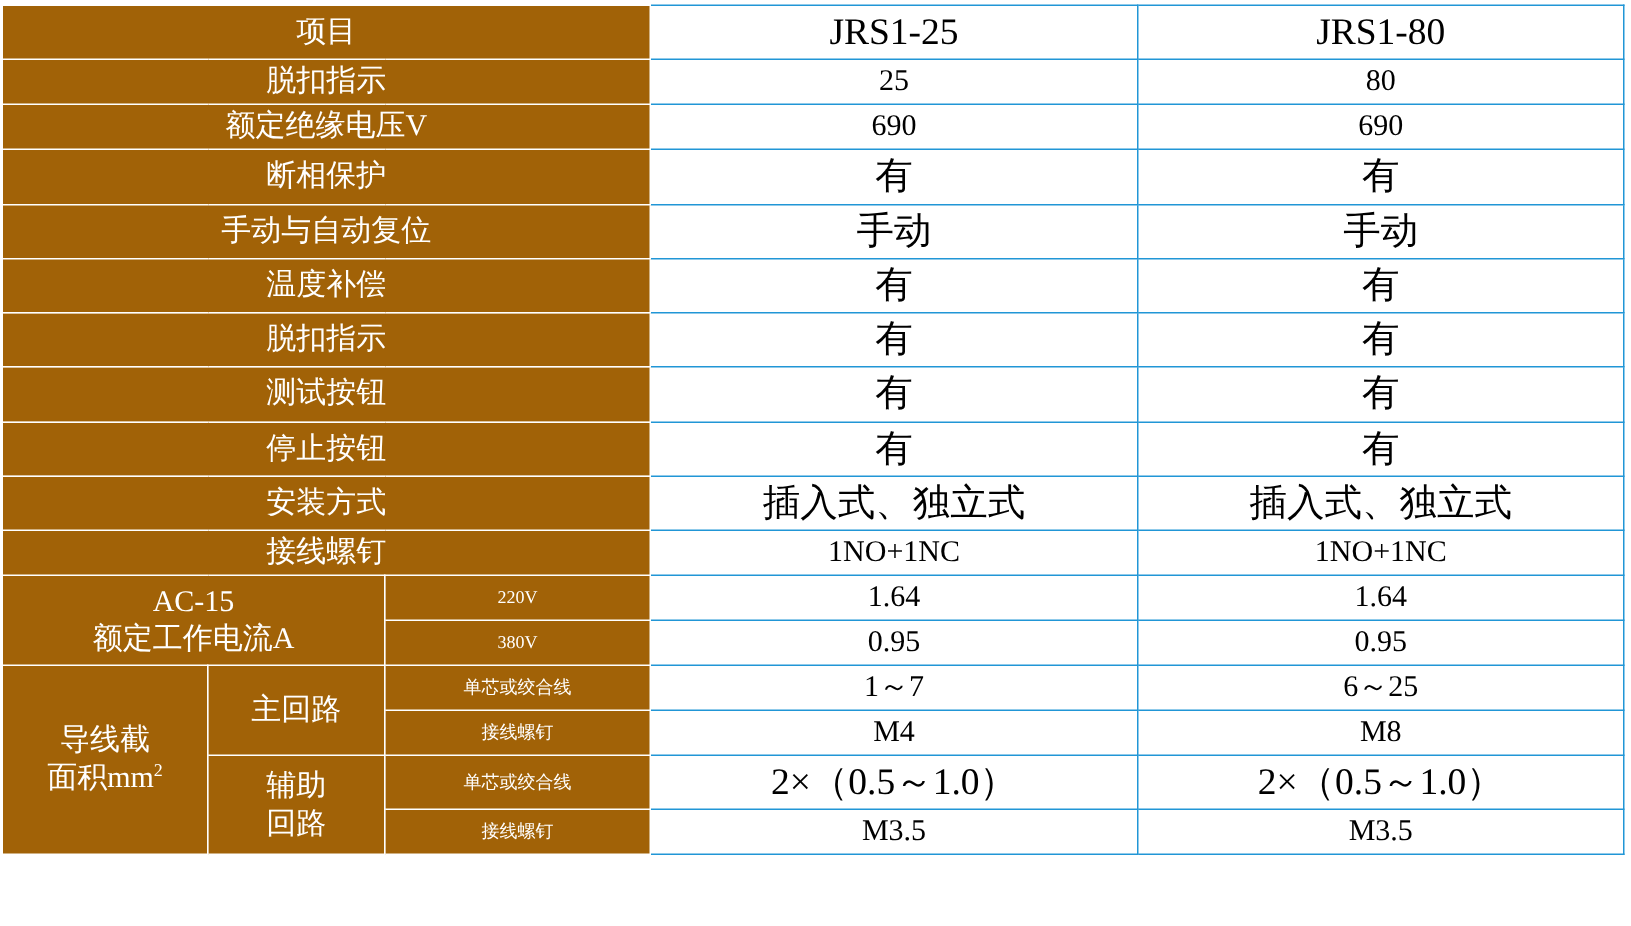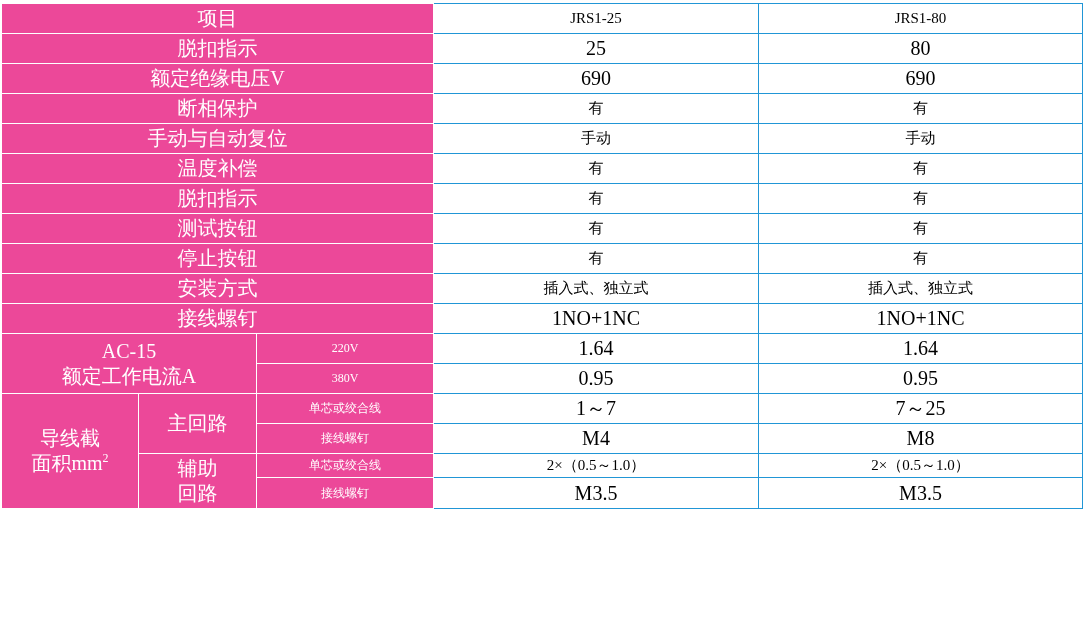--- a/index.html
+++ b/index.html
@@ -16,28 +16,28 @@
   .spec-table {
     border-collapse: collapse;
     width: 1081px;
     margin: 0 0 0 1px;
     table-layout: fixed;
   }
   .spec-table td {
     border: 1px solid #ffffff;
     text-align: center;
     vertical-align: middle;
-    font-size: 15px;
+    font-size: 25px;
     color: #000000;
     padding: 2px 4px;
     line-height: 1.25;
   }
   
   .spec-table td.lbl {
-    background: #ec4899;
+    background: #a16207;
     color: #ffffff;
     font-size: 20px;
     border: 1px solid #ffffff;
   }
   .spec-table td.lbl.small {
     font-size: 12px;
   }
   .spec-table td.val {
     background: #ffffff;
     border: 1px solid #2196d6;
@@ -146,21 +146,21 @@
     </tr>
 
     <tr>
       <td class="lbl two-line" rowspan="4">
         <div>导线截</div>
         <div><span>面积mm</span><span class="sup">2</span></div>
       </td>
       <td class="lbl" rowspan="2">主回路</td>
       <td class="lbl small">单芯或绞合线</td>
       <td class="val num">1～7</td>
-      <td class="val num">7～25</td>
+      <td class="val num">6～25</td>
     </tr>
     <tr>
       <td class="lbl small">接线螺钉</td>
       <td class="val num">M4</td>
       <td class="val num">M8</td>
     </tr>
     <tr>
       <td class="lbl two-line" rowspan="2">
         <div>辅助</div>
         <div>回路</div>

